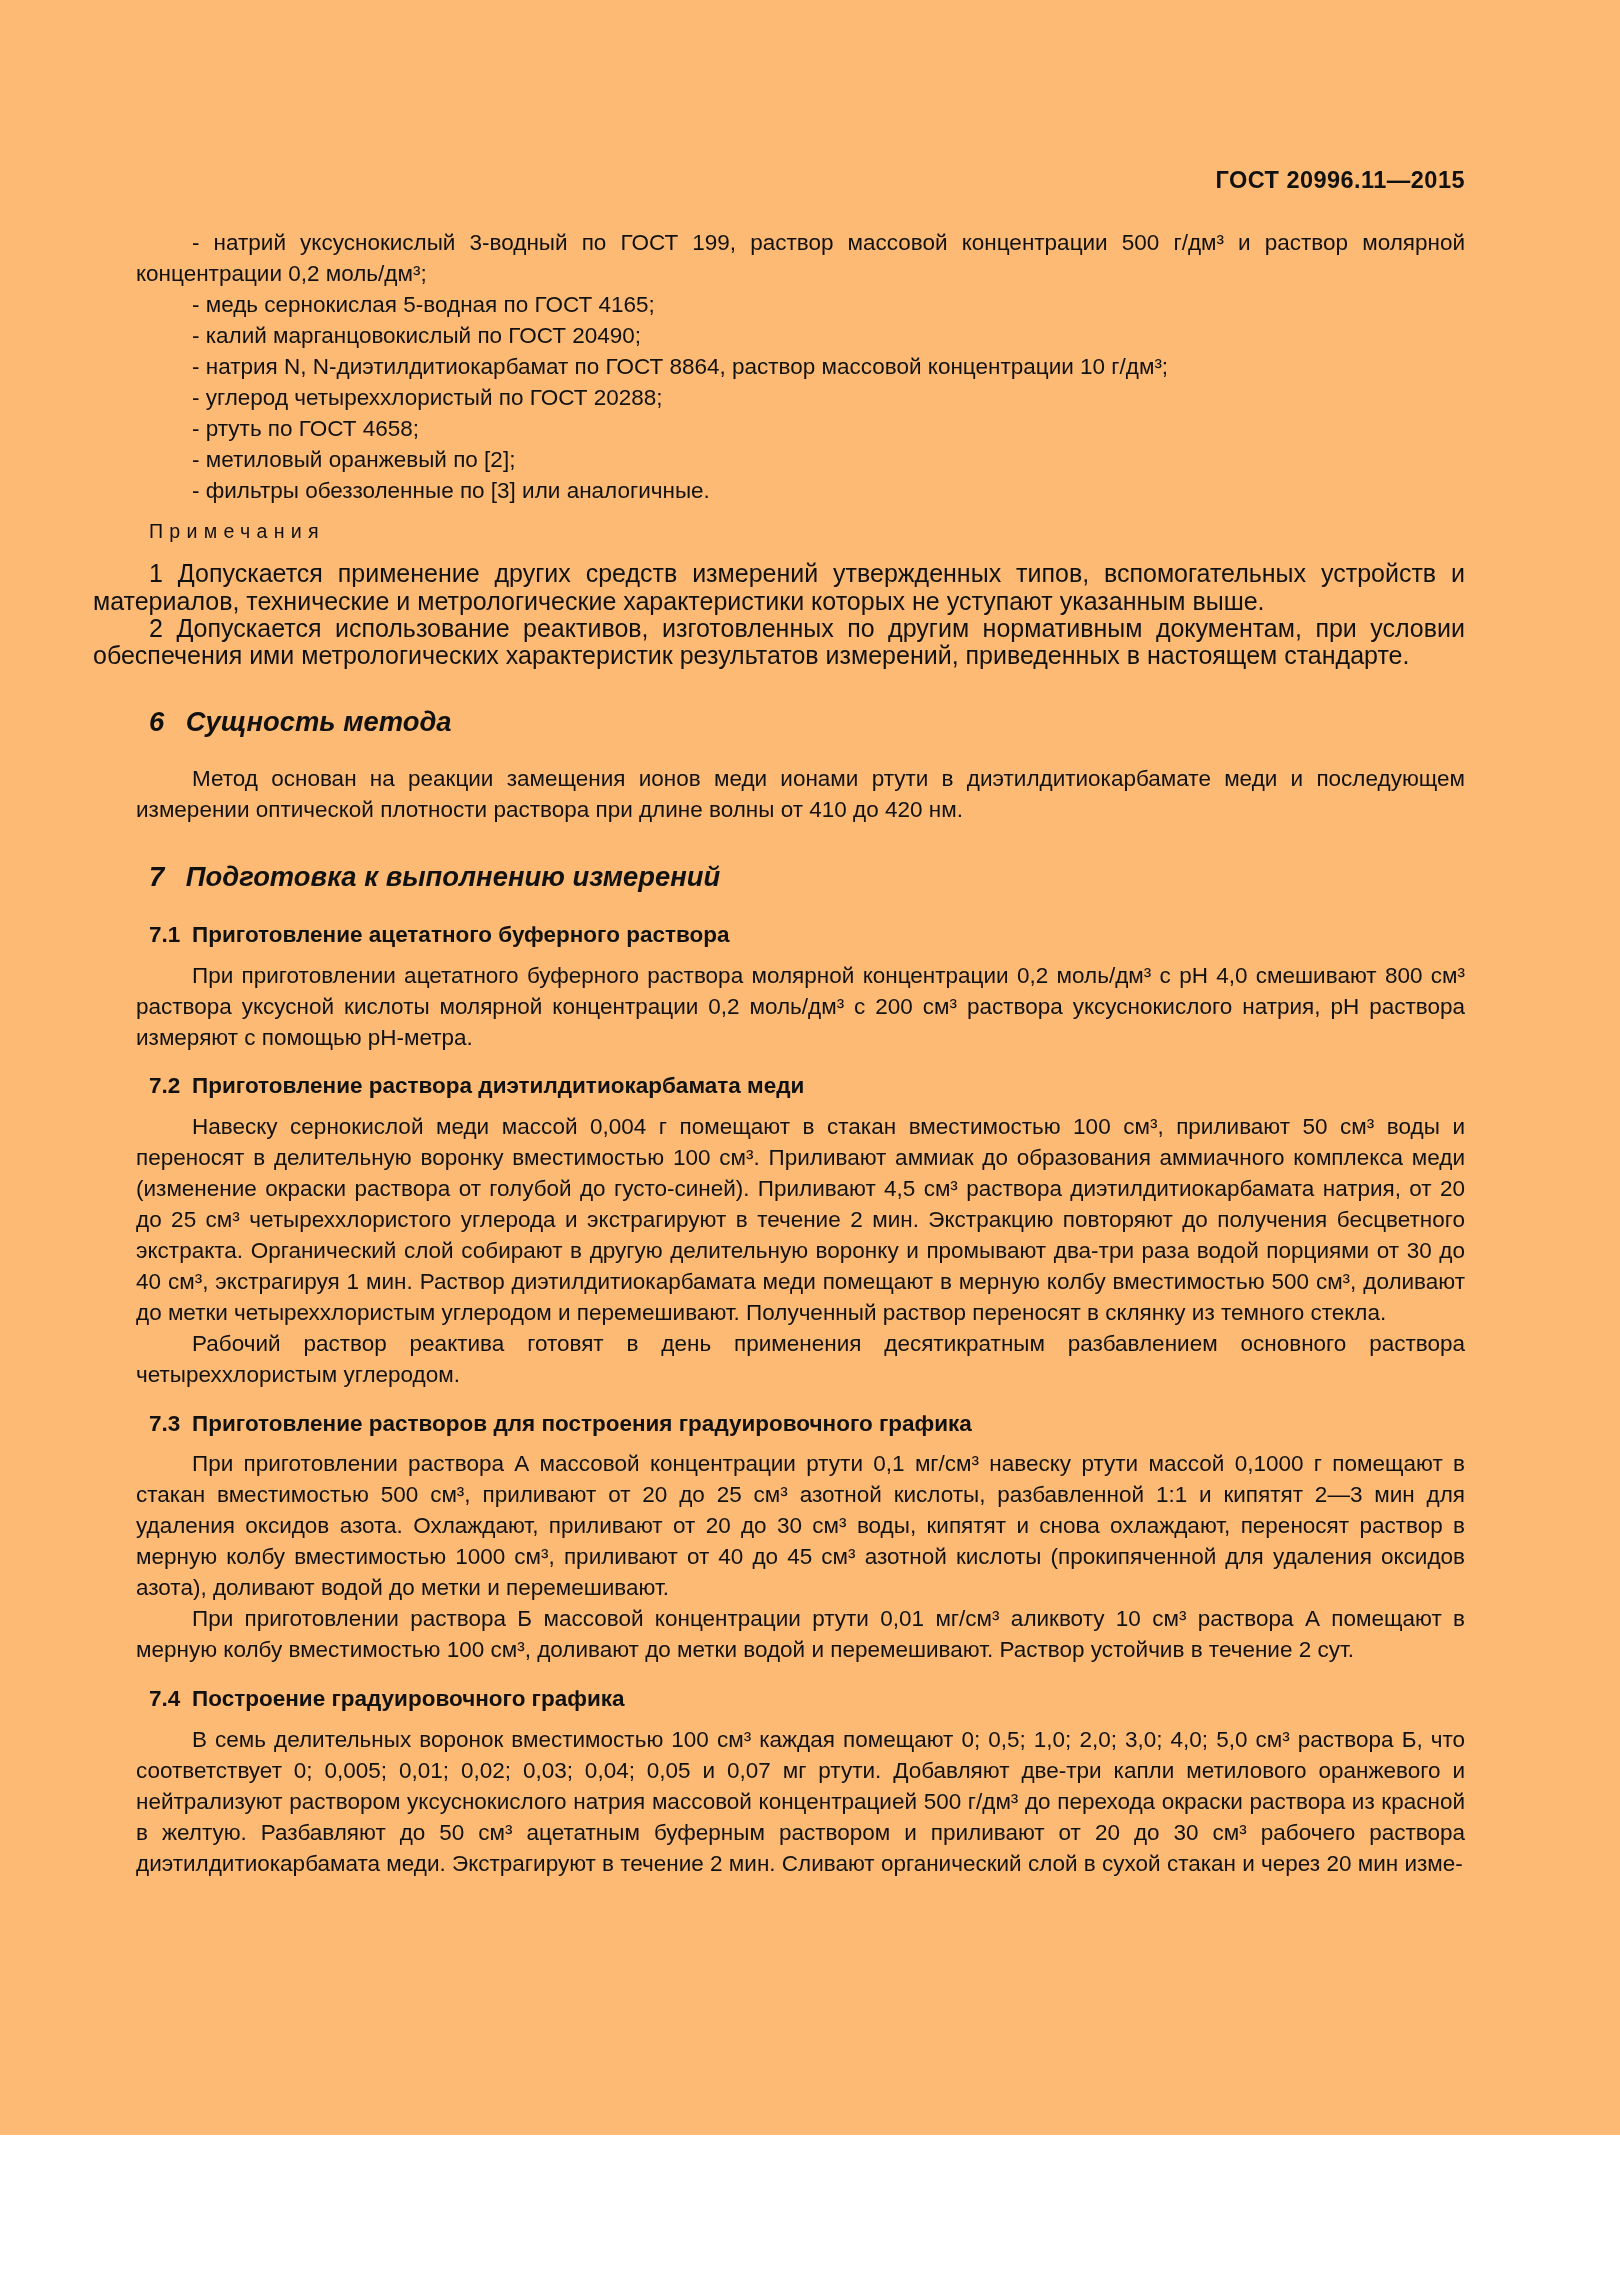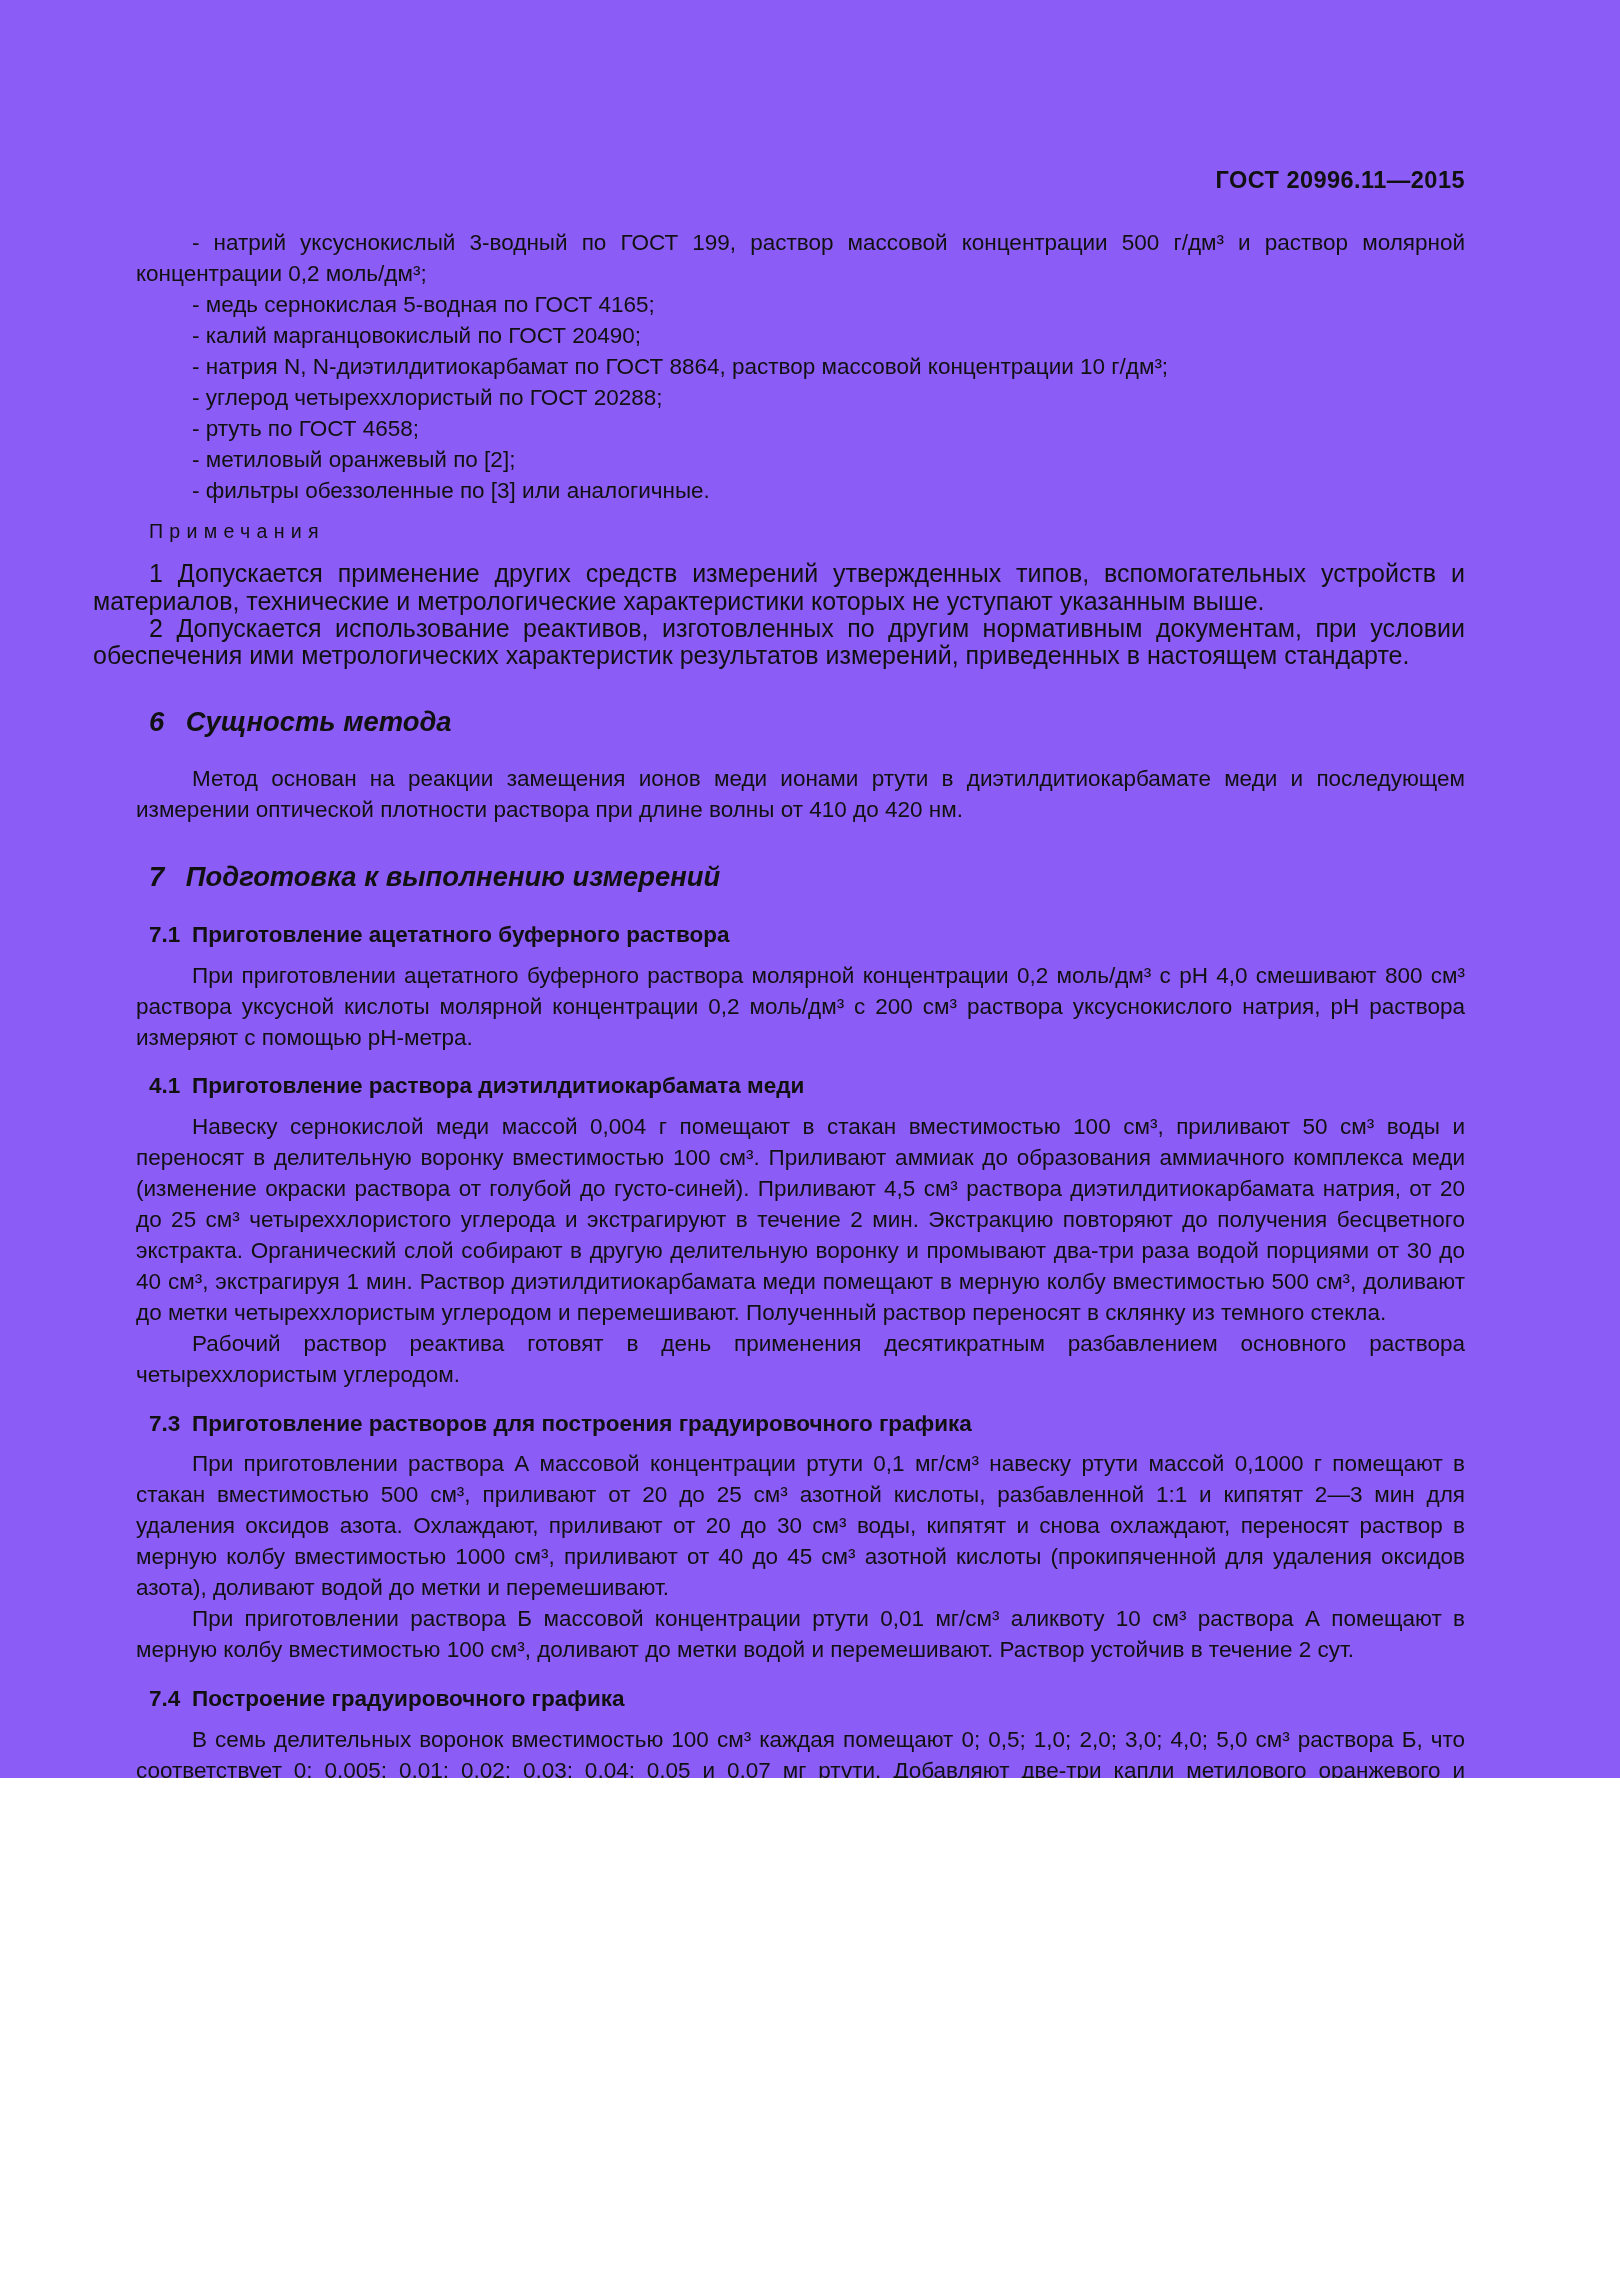--- a/index.html
+++ b/index.html
@@ -2,22 +2,22 @@
 <html lang="ru"><head>
 <meta charset="utf-8">
 <style>
   * { margin: 0; padding: 0; box-sizing: border-box; }
   html, body { background: #ffffff; }
   body { font-family: "Liberation Sans", sans-serif; color: #111111; }
 
   .page {
     position: relative;
     width: 1620px;
-    height: 1778px;
-    background: #8b5cf6;
+    height: 2135px;
+    background: #fdba74;
     overflow: hidden;
   }
 
   .content {
     position: absolute;
     top: 167px;
     left: 93px;
     right: 155px;
   }
 
@@ -112,21 +112,21 @@
     <h2 class="section-heading">
       <span class="sec-num">7</span><span>Подготовка к выполнению измерений</span>
     </h2>
 
     <h3 class="sub-heading">
       <span class="sec-num">7.1</span><span>Приготовление ацетатного буферного раствора</span>
     </h3>
     <p class="body">При приготовлении ацетатного буферного раствора молярной концентрации 0,2 моль/дм³ с рН 4,0 смешивают 800 см³ раствора уксусной кислоты молярной концентрации 0,2 моль/дм³ с 200 см³ раствора уксуснокислого натрия, рН раствора измеряют с помощью рН-метра.</p>
 
     <h3 class="sub-heading">
-      <span class="sec-num">4.1</span><span>Приготовление раствора диэтилдитиокарбамата меди</span>
+      <span class="sec-num">7.2</span><span>Приготовление раствора диэтилдитиокарбамата меди</span>
     </h3>
     <p class="body">Навеску сернокислой меди массой 0,004 г помещают в стакан вместимостью 100 см³, приливают 50 см³ воды и переносят в делительную воронку вместимостью 100 см³. Приливают аммиак до образования аммиачного комплекса меди (изменение окраски раствора от голубой до густо-синей). Приливают 4,5 см³ раствора диэтилдитиокарбамата натрия, от 20 до 25 см³ четыреххлористого углерода и экстрагируют в течение 2 мин. Экстракцию повторяют до получения бесцветного экстракта. Органический слой собирают в другую делительную воронку и промывают два-три раза водой порциями от 30 до 40 см³, экстрагируя 1 мин. Раствор диэтилдитиокарбамата меди помещают в мерную колбу вместимостью 500 см³, доливают до метки четыреххлористым углеродом и перемешивают. Полученный раствор переносят в склянку из темного стекла.</p>
     <p class="body">Рабочий раствор реактива готовят в день применения десятикратным разбавлением основного раствора четыреххлористым углеродом.</p>
 
     <h3 class="sub-heading">
       <span class="sec-num">7.3</span><span>Приготовление растворов для построения градуировочного графика</span>
     </h3>
     <p class="body">При приготовлении раствора А массовой концентрации ртути 0,1 мг/см³ навеску ртути массой 0,1000 г помещают в стакан вместимостью 500 см³, приливают от 20 до 25 см³ азотной кислоты, разбавленной 1:1 и кипятят 2—3 мин для удаления оксидов азота. Охлаждают, приливают от 20 до 30 см³ воды, кипятят и снова охлаждают, переносят раствор в мерную колбу вместимостью 1000 см³, приливают от 40 до 45 см³ азотной кислоты (прокипяченной для удаления оксидов азота), доливают водой до метки и перемешивают.</p>
     <p class="body">При приготовлении раствора Б массовой концентрации ртути 0,01 мг/см³ аликвоту 10 см³ раствора А помещают в мерную колбу вместимостью 100 см³, доливают до метки водой и перемешивают. Раствор устойчив в течение 2 сут.</p>
 

